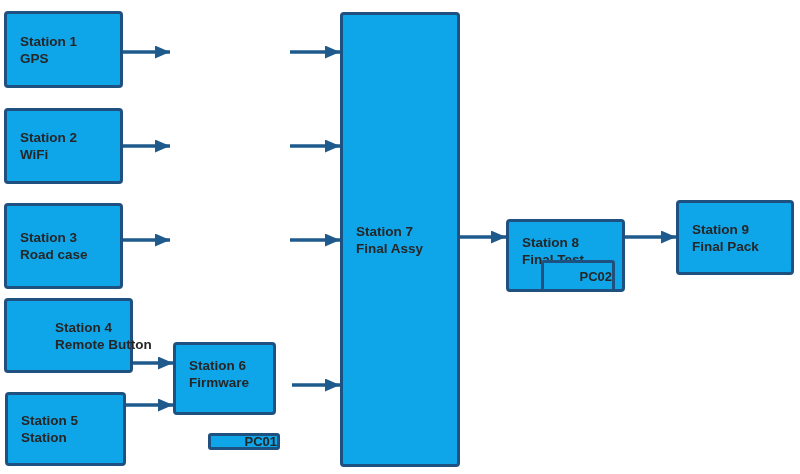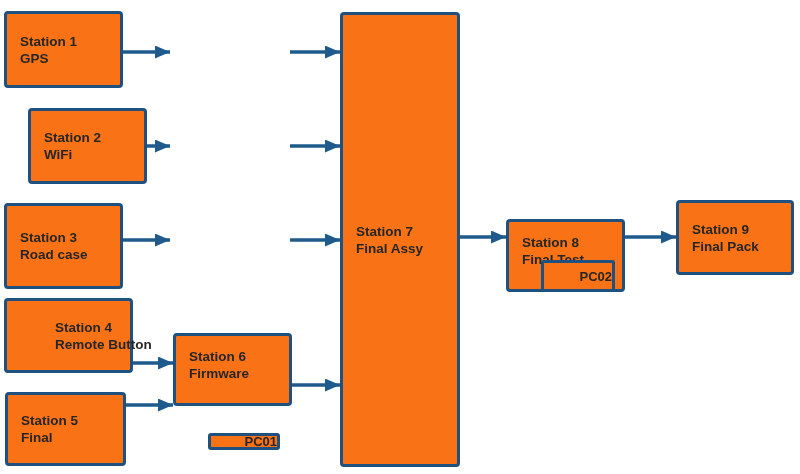--- a/index.html
+++ b/index.html
@@ -23,21 +23,21 @@
     height: 474px;
     pointer-events: none;
   }
   .arrow-line {
     stroke: var(--arrow, #1E5A8C);
     stroke-width: 3.5;
   }
   .node {
     position: absolute;
     box-sizing: border-box;
-    background: #f97316;
+    background: #0ea5e9;
     border: 3px solid var(--box-border, #1E517F);
     border-radius: 4px;
     display: flex;
     flex-direction: column;
     justify-content: center;
     padding-left: 13px;
     color: var(--text, #262626);
     font-weight: bold;
     font-size: 13.5px;
     line-height: 17px;
@@ -70,37 +70,37 @@
       <line x1="125" y1="363" x2="173" y2="363" class="arrow-line" marker-end="url(#ah)"></line>
       <line x1="126" y1="405" x2="173" y2="405" class="arrow-line" marker-end="url(#ah)"></line>
       <line x1="292" y1="385" x2="340" y2="385" class="arrow-line" marker-end="url(#ah)"></line>
       <line x1="460" y1="237" x2="506" y2="237" class="arrow-line" marker-end="url(#ah)"></line>
       <line x1="625" y1="237" x2="676" y2="237" class="arrow-line" marker-end="url(#ah)"></line>
     </svg>
 <div class="node station" style="left: 4px; top: 11px; width: 119px; height: 77px;">
       <div class="line">Station 1</div>
       <div class="line">GPS</div>
     </div>
-    <div class="node station" style="left: 4px; top: 108px; width: 119px; height: 76px; margin-left: 24px;">
+    <div class="node station" style="left: 4px; top: 108px; width: 119px; height: 76px;">
       <div class="line">Station 2</div>
       <div class="line">WiFi</div>
     </div>
     <div class="node station" style="left: 4px; top: 203px; width: 119px; height: 86px;">
       <div class="line">Station 3</div>
       <div class="line">Road case</div>
     </div>
     <div class="node station" style="left: 4px; top: 298px; width: 129px; height: 75px; padding-left: 48px;">
       <div class="line">Station 4</div>
       <div class="line">Remote Button</div>
     </div>
     <div class="node station" style="left: 5px; top: 392px; width: 121px; height: 74px;">
       <div class="line">Station 5</div>
-      <div class="line">Final</div>
+      <div class="line">Station</div>
     </div>
-    <div class="node station" style="left: 173px; top: 333px; width: 119px; height: 73px; padding-bottom: 10px;">
+    <div class="node station" style="left: 173px; top: 342px; width: 103px; height: 73px; padding-bottom: 10px;">
       <div class="line">Station 6</div>
       <div class="line">Firmware</div>
     </div>
     <div class="node pc" style="left: 208px; top: 433px; width: 72px; height: 17px;">
       <div class="line">PC01</div>
     </div>
     <div class="node station" style="left: 340px; top: 12px; width: 120px; height: 455px;">
       <div class="line">Station 7</div>
       <div class="line">Final Assy</div>
     </div>

